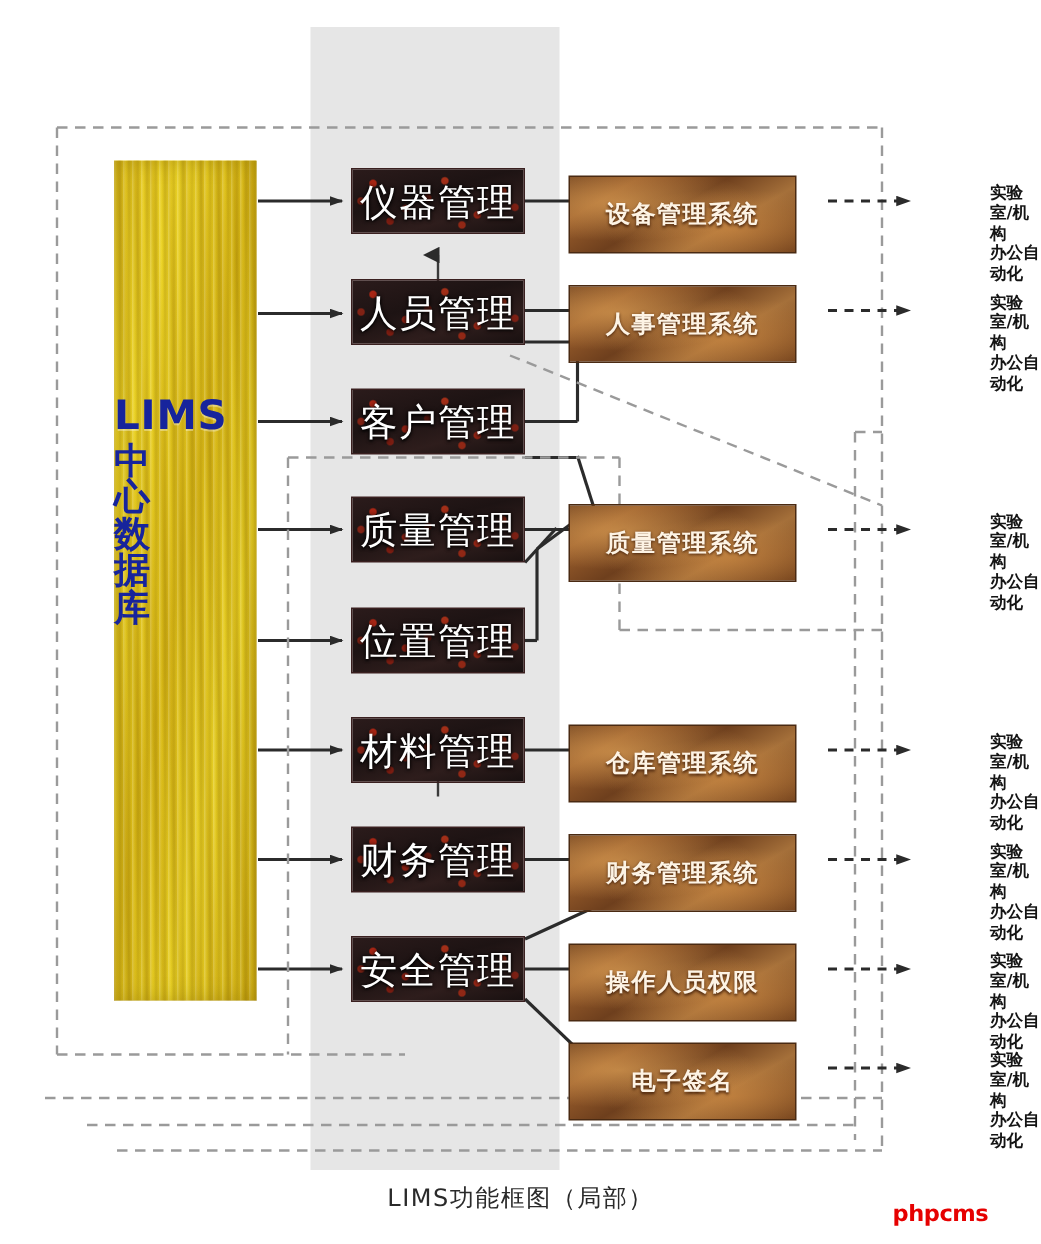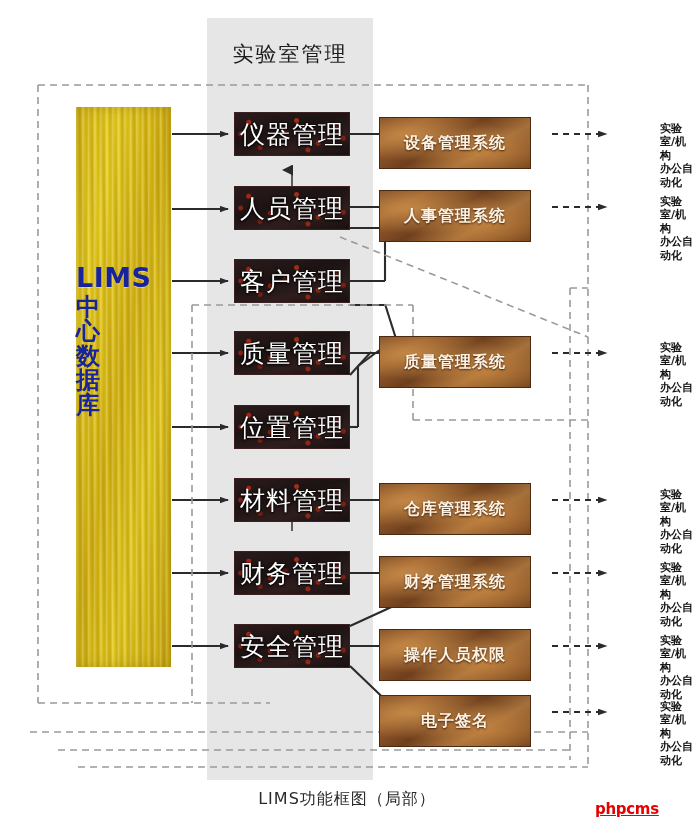--- a/index.html
+++ b/index.html
@@ -164,21 +164,20 @@
   }
   .watermark {
     position: absolute;
     left: 595px;
     top: 800px;
     font-size: 15px;
     font-weight: bold;
     color: #e60000;
     font-family: "DejaVu Sans", sans-serif;
     letter-spacing: -0.3px;
-    text-decoration: underline;
   }
 
   
   svg.wires {
     position: absolute;
     left: 0; top: 0;
     width: 694px; height: 829px;
     pointer-events: none;
   }
 </style>
@@ -271,21 +270,20 @@
       <line x1="552" y1="134" x2="606" y2="134" marker-end="url(#arD)"></line>
       <line x1="552" y1="207" x2="606" y2="207" marker-end="url(#arD)"></line>
       <line x1="552" y1="353" x2="606" y2="353" marker-end="url(#arD)"></line>
       <line x1="552" y1="500" x2="606" y2="500" marker-end="url(#arD)"></line>
       <line x1="552" y1="573" x2="606" y2="573" marker-end="url(#arD)"></line>
       <line x1="552" y1="646" x2="606" y2="646" marker-end="url(#arD)"></line>
       <line x1="552" y1="712" x2="606" y2="712" marker-end="url(#arD)"></line>
     </g>
   </svg>
 
-  <div class="panel-title">实验室管理</div>
 
   <div class="lims-block"></div>
   <div class="lims-text">
     <div class="lims-title">LIMS</div>
     <div class="lims-vert">
       <span>中</span>
       <span>心</span>
       <span>数</span>
       <span>据</span>
       <span>库</span>

